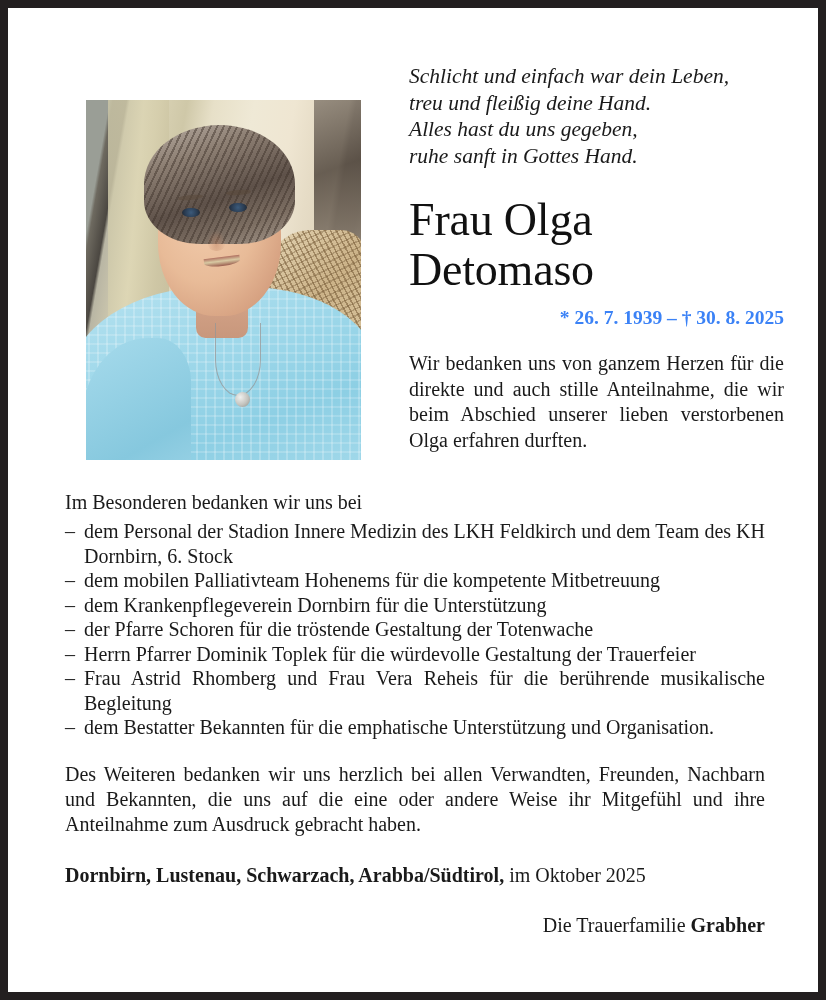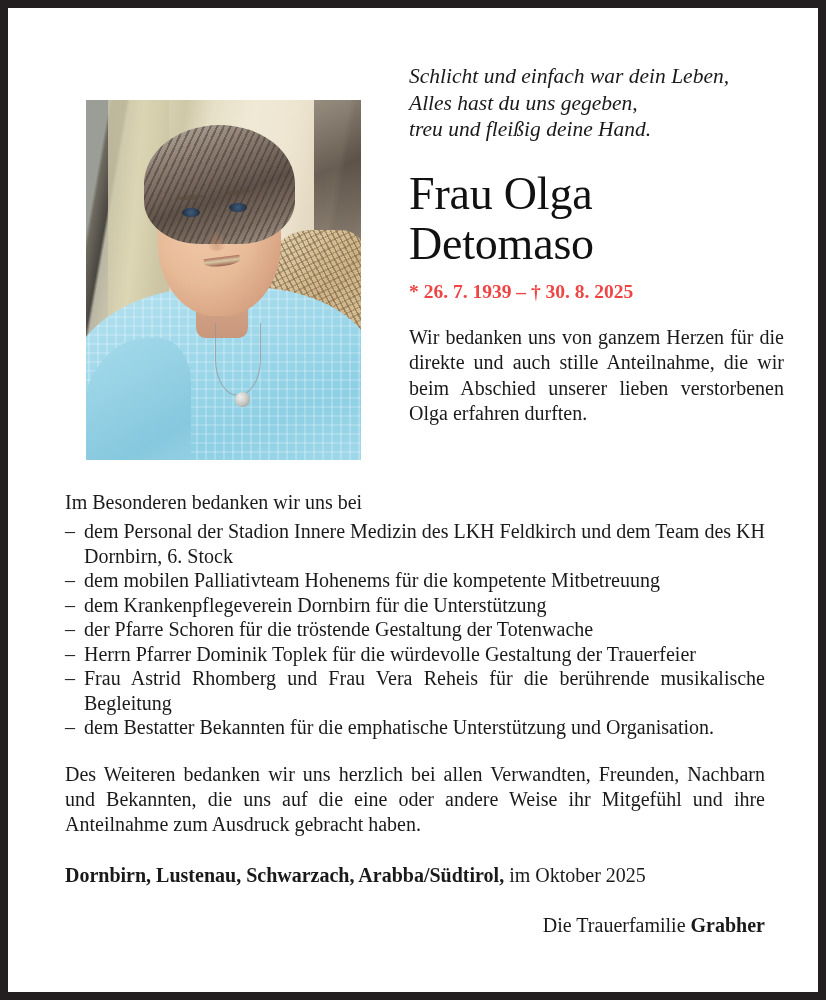--- a/index.html
+++ b/index.html
@@ -235,22 +235,23 @@
     font-size: 46px;
     line-height: 50px;
     color: #111111;
     letter-spacing: -0.2px;
   }
 
   .dates {
     margin-top: 12px;
     font-weight: bold;
     font-size: 19.5px;
-    color: #ef4444;
+    color: #3b82f6;
     font-feature-settings: "onum" 1;
+    text-align: right;
   }
 
   .thanks-intro {
     margin-top: 22px;
     font-size: 20px;
     line-height: 25.5px;
     color: #1a1a1a;
     text-align: justify;
     text-justify: inter-word;
   }
@@ -338,22 +339,23 @@
         <div class="ph-eye r"></div>
         <div class="ph-nose"></div>
         <div class="ph-mouth"></div>
         <div class="ph-chain"></div>
         <div class="ph-pendant"></div>
       </div>
 
       <div class="right-col">
         <div class="poem">
           <div>Schlicht und einfach war dein Leben,</div>
+          <div>treu und fleißig deine Hand.</div>
           <div>Alles hast du uns gegeben,</div>
-          <div>treu und fleißig deine Hand.</div>
+          <div>ruhe sanft in Gottes Hand.</div>
         </div>
 
         <div class="deceased-name">
           <div>Frau Olga</div>
           <div>Detomaso</div>
         </div>
 
         <div class="dates">* 26. 7. 1939 – † 30. 8. 2025</div>
 
         <div class="thanks-intro">Wir bedanken uns von ganzem Herzen für die direkte und auch stille Anteilnahme, die wir beim Abschied unserer lieben verstorbenen Olga erfahren durften.</div>

